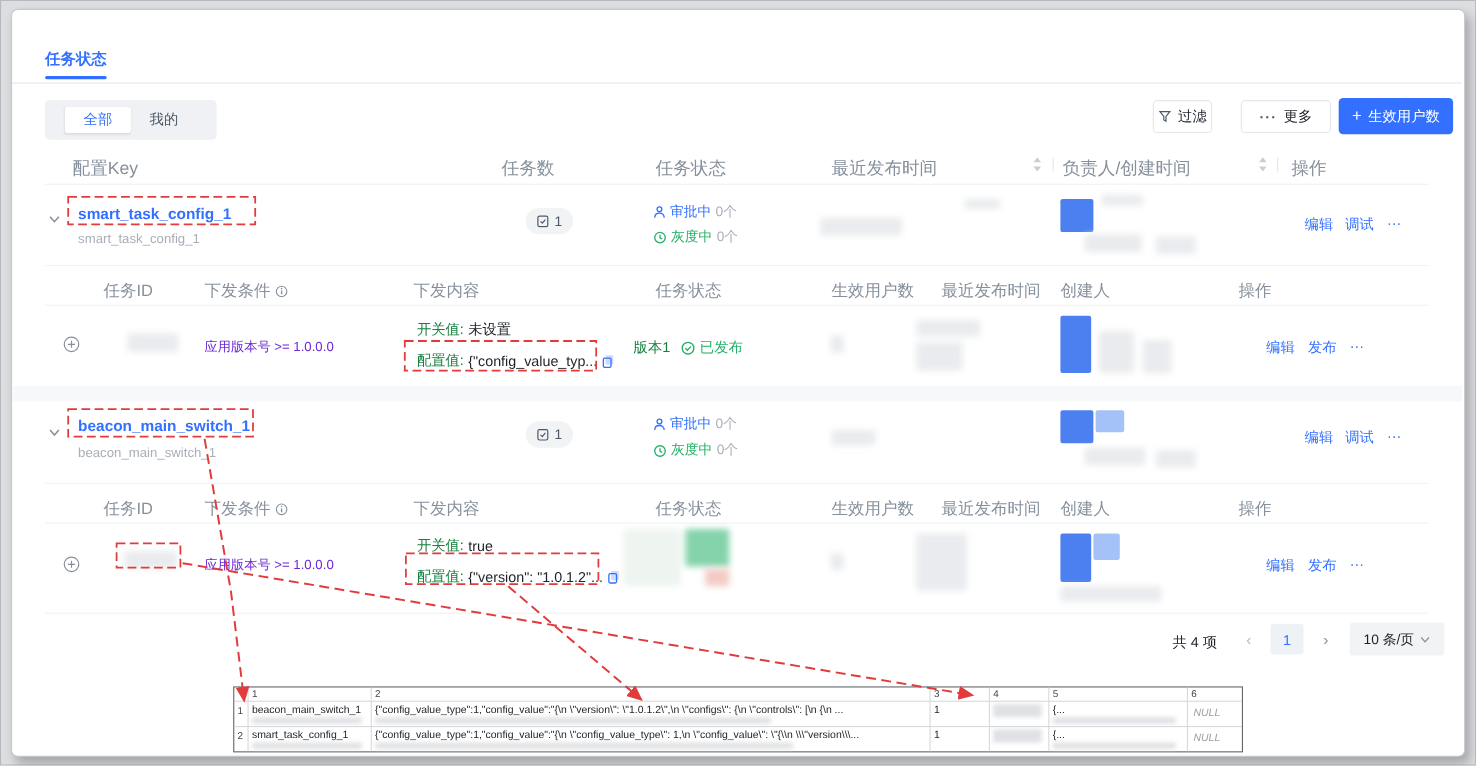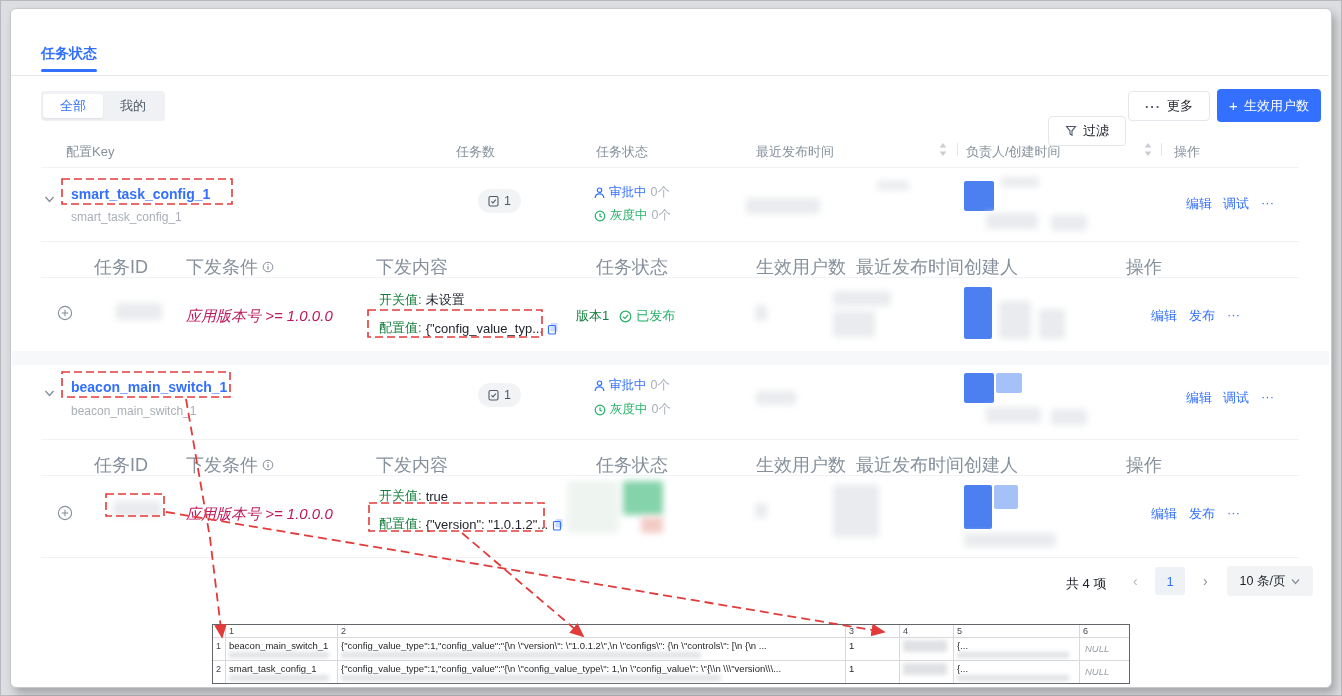--- a/index.html
+++ b/index.html
@@ -4,41 +4,41 @@
 <style>
   html,body{margin:0;padding:0;background:#cfd1d4;}
   .screen{position:relative;width:1342px;height:696px;background:#dcdee1;overflow:hidden;
           font-family:"Liberation Sans",sans-serif;color:#1d2129;box-shadow:inset 0 0 0 1px #b7b9bc;}
   .card{position:absolute;left:10px;top:8px;width:1320px;height:678px;background:#fff;
         border:1px solid #c6c8cb;border-radius:6px;box-shadow:4px 6px 10px rgba(0,0,0,.25);}
   .abs{position:absolute;}
   .page-tab{position:absolute;left:30px;top:36px;color:#3370ff;font-size:14px;font-weight:700;cursor:pointer;}
   .tab-underline{position:absolute;left:30px;top:60px;width:56px;height:3px;background:#3370ff;border-radius:2px;}
   .hdiv{position:absolute;left:0;top:66px;width:1318px;height:1px;background:#e5e6eb;}
-  .seg{position:absolute;left:30px;top:82px;height:30px;background:#f0f1f4;border-radius:4px;display:flex;align-items:center;padding:2px;box-sizing:border-box;}
+  .seg{position:absolute;left:30px;top:82px;height:30px;background:#f0f1f4;border-radius:4px;display:flex;align-items:center;padding:18px;box-sizing:border-box;}
   .seg-item{min-width:48px;height:24px;line-height:24px;text-align:center;font-size:13px;color:#4e5969;border-radius:3px;cursor:pointer;padding:0 6px;}
   .seg-item.active{background:#fff;color:#3370ff;box-shadow:0 1px 2px rgba(0,0,0,.08);}
   .search{position:absolute;left:835px;top:82px;width:196px;height:30px;border:1px solid #e5e6eb;border-radius:4px;background:#fff;box-sizing:border-box;display:flex;align-items:center;}
   .search input{flex:1;border:none;outline:none;font-size:12.5px;padding:0 6px 0 10px;color:#1d2129;background:transparent;font-family:"Liberation Sans",sans-serif;}
   .search input::placeholder{color:#9aa3b0;}
   .btn{position:absolute;height:30px;border:1px solid #e5e6eb;border-radius:4px;background:#fff;display:flex;align-items:center;justify-content:center;gap:6px;font-size:13px;color:#1d2129;cursor:pointer;box-sizing:border-box;}
   .btn-primary{position:absolute;left:1206px;top:80px;width:104px;height:33px;background:#3370ff;border-radius:4px;color:#fff;font-size:13px;display:flex;align-items:center;justify-content:center;gap:6px;cursor:pointer;}
-  .th{position:absolute;font-size:13px;color:#86909c;}
+  .th{position:absolute;font-size:16px;color:#86909c;}
   .vdiv{position:absolute;width:1px;height:13px;background:#e5e6eb;}
   .key-link{position:absolute;font-size:14px;font-weight:700;color:#3370ff;cursor:pointer;}
   .desc{position:absolute;font-size:12px;color:#a9aeb8;}
   .badge{position:absolute;height:24px;padding:0 10px;background:#f2f3f5;border-radius:12px;display:flex;align-items:center;gap:5px;font-size:12.5px;color:#4e5969;}
   .stat{position:absolute;display:flex;align-items:center;gap:4px;font-size:12.5px;}
   .stat .c-blue{color:#3370ff;} .stat .c-green{color:#23b066;} .stat .c-gray{color:#a9aeb8;}
   .link{font-size:13px;color:#3370ff;cursor:pointer;text-decoration:none;}
   .blur{position:absolute;background:#e9ebee;border-radius:2px;filter:blur(3px);}
   .avatar{position:absolute;background:#4c80f0;border-radius:2px;}
   .avatar2{position:absolute;background:#a4c2f8;border-radius:2px;}
-  .sub-th{position:absolute;font-size:18px;color:#86909c;display:flex;align-items:center;gap:4px;}
-  .cell-t{position:absolute;font-size:15px;color:#be185d;font-style:italic;}
+  .sub-th{position:absolute;font-size:15px;color:#86909c;display:flex;align-items:center;gap:4px;}
+  .cell-t{position:absolute;font-size:12px;color:#6d28d9;}
   .kv{position:absolute;font-size:13px;color:#1d2129;display:flex;align-items:center;gap:4px;}
   .kv .lbl{color:#15803d;}
   .strip{position:absolute;left:1px;width:1317px;background:#f7f8fa;}
   .hairline{position:absolute;left:30px;width:1258px;height:1px;background:#f0f2f5;}
   .pg{position:absolute;font-size:13px;color:#1d2129;}
   .pg-arrow{position:absolute;font-size:14px;color:#b4bac4;cursor:pointer;}
   .pg-page{position:absolute;width:30px;height:28px;background:#eef1f6;border-radius:3px;color:#3370ff;font-size:13px;display:flex;align-items:center;justify-content:center;cursor:pointer;}
   .pg-size{position:absolute;width:86px;height:30px;background:#f2f3f5;border-radius:3px;font-size:12.5px;color:#1d2129;display:flex;align-items:center;justify-content:center;gap:6px;cursor:pointer;}
   
   .db{position:absolute;left:212px;top:624px;width:918px;height:60px;background:#fff;border:1px solid #62666b;box-sizing:border-box;z-index:10;font-size:9.5px;}
@@ -59,21 +59,21 @@
   <div class="card">
 
     <div class="page-tab">任务状态</div>
     <div class="tab-underline"></div>
     <div class="hdiv"></div>
 
     <div class="seg">
       <div class="seg-item active">全部</div>
       <div class="seg-item">我的</div>
     </div>
-    <div class="btn" style="left:1037px;top:82px;width:78px;margin-top:25px;">
+    <div class="btn" style="left:1037px;top:82px;width:54px;">
       <svg class="ic" width="12" height="12" viewBox="0 0 12 12">
           <path d="M1.5 1.5 H10.5 L7 5.8 V10.2 L5 9 V5.8 Z" fill="none" stroke="#4e5969" stroke-width="1.1"></path>
         </svg>
       <span>过滤</span>
     </div>
     <div class="btn" style="left:1117px;top:82px;width:82px;">
       <span style="color:#4e5969;letter-spacing:1px;font-weight:700;">···</span>
       <span>更多</span>
     </div>
     <div class="btn-primary">

